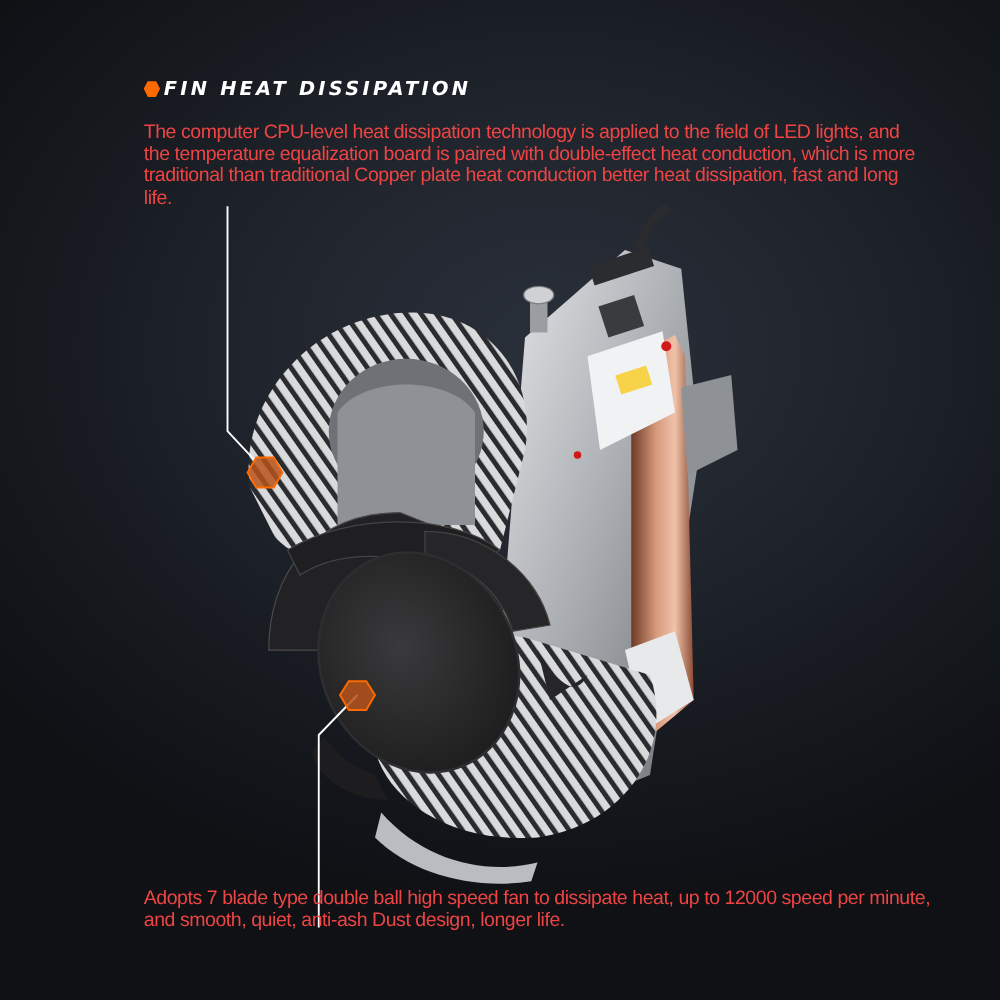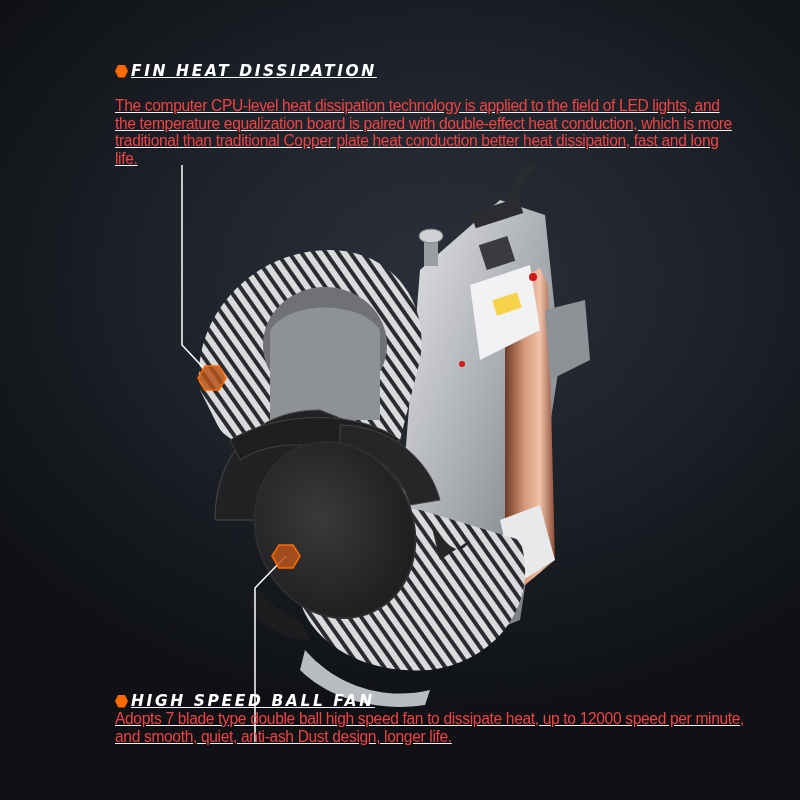--- a/index.html
+++ b/index.html
@@ -2,39 +2,39 @@
 <html><head>
 <meta charset="utf-8">
 <style>
   html, body { margin: 0; padding: 0; }
   body {
     width: 800px; height: 800px; overflow: hidden; position: relative;
     background: radial-gradient(ellipse 70% 55% at 55% 35%, #2a303a 0%, #1f242c 45%, #14171c 80%, #0f1115 100%);
     font-family: "Liberation Sans", "DejaVu Sans", sans-serif;
     color: #f2f2f2;
   }
-  .section { position: absolute; left: 115px; text-decoration: underline; }
+  .section { position: absolute; left: 115px; }
   .heading {
     display: flex; align-items: center; gap: 3px;
     font-family: "DejaVu Sans", sans-serif; font-weight: bold; font-style: italic;
     font-size: 15.5px; letter-spacing: 2.6px; color: #ffffff; text-transform: uppercase;
   }
   .hex-bullet {
     width: 13px; height: 13px; background: #ff6a00;
     clip-path: polygon(25% 0, 75% 0, 100% 50%, 75% 100%, 25% 100%, 0 50%);
     flex: none;
   }
   .body-text {
     font-family: "Liberation Sans", sans-serif; font-size: 15.6px; line-height: 17.5px;
     color: #ef4444; letter-spacing: -0.35px; margin: 0;
   }
   #sec1 { top: 62px; }
   #sec1 .body-text { margin-top: 17px; width: 620px; }
   #sec2 { top: 692px; }
-  #sec2 .body-text { width: 640px; }
+  #sec2 .body-text { margin-top: 18px; width: 640px; }
   .product { position: absolute; left: 0; top: 0; width: 800px; height: 800px; }
   .callout { position: absolute; left: 0; top: 0; width: 800px; height: 800px; pointer-events: none; }
 </style>
 </head>
 <body>
 
 <svg class="product" viewBox="0 0 800 800" xmlns="http://www.w3.org/2000/svg">
   <defs>
     <linearGradient id="alu" x1="0" y1="0" x2="1" y2="1">
       <stop offset="0" stop-color="#e6e7e9"></stop>
@@ -115,18 +115,14 @@
 
 <div class="section" id="sec1">
   <div class="heading">
     <span class="hex-bullet"></span>
     <span>FIN HEAT DISSIPATION</span>
   </div>
   <p class="body-text">The computer CPU-level heat dissipation technology is applied to the field of LED lights, and the temperature equalization board is paired with double-effect heat conduction, which is more traditional than traditional Copper plate heat conduction better heat dissipation, fast and long life.</p>
 </div>
 
 <div class="section" id="sec2">
-  <div class="heading">
-    <span class="hex-bullet"></span>
-    <span>HIGH SPEED BALL FAN</span>
-  </div>
   <p class="body-text">Adopts 7 blade type double ball high speed fan to dissipate heat, up to 12000 speed per minute, and smooth, quiet, anti-ash Dust design, longer life.</p>
 </div>
 
 </body></html>

